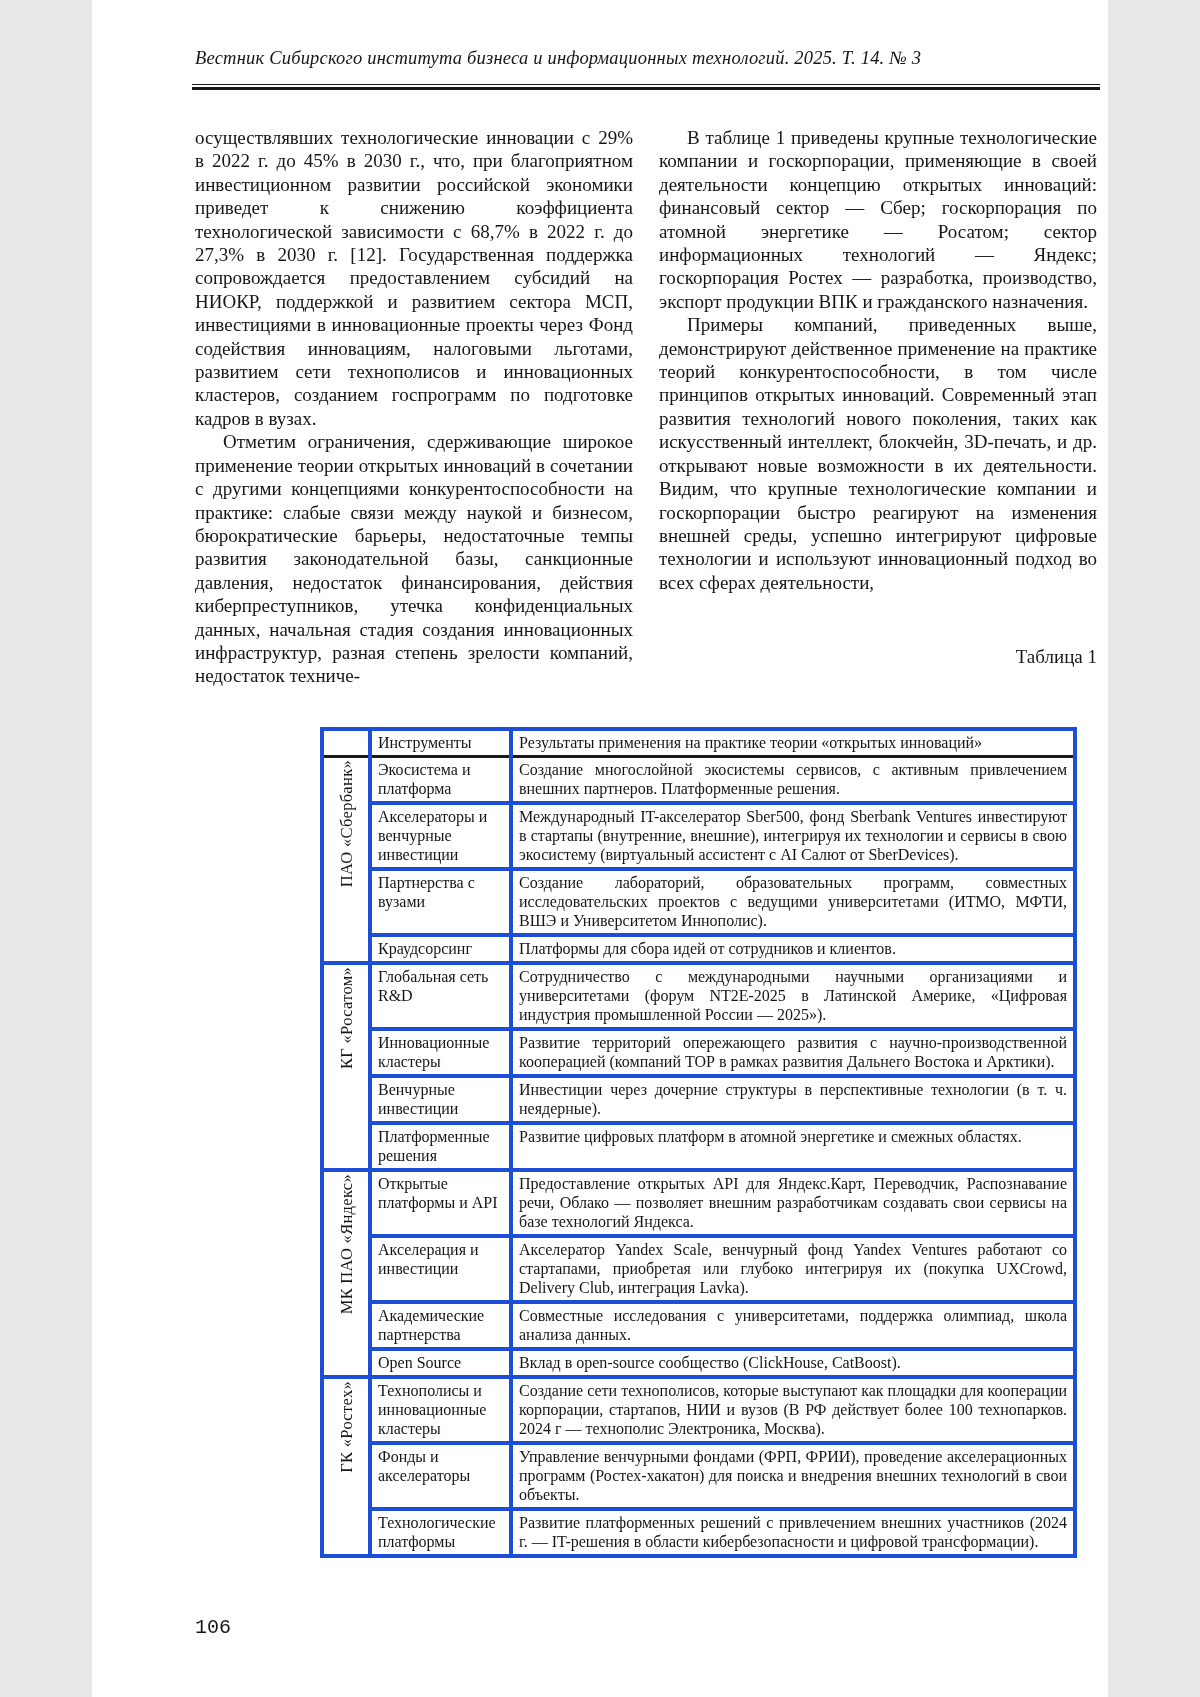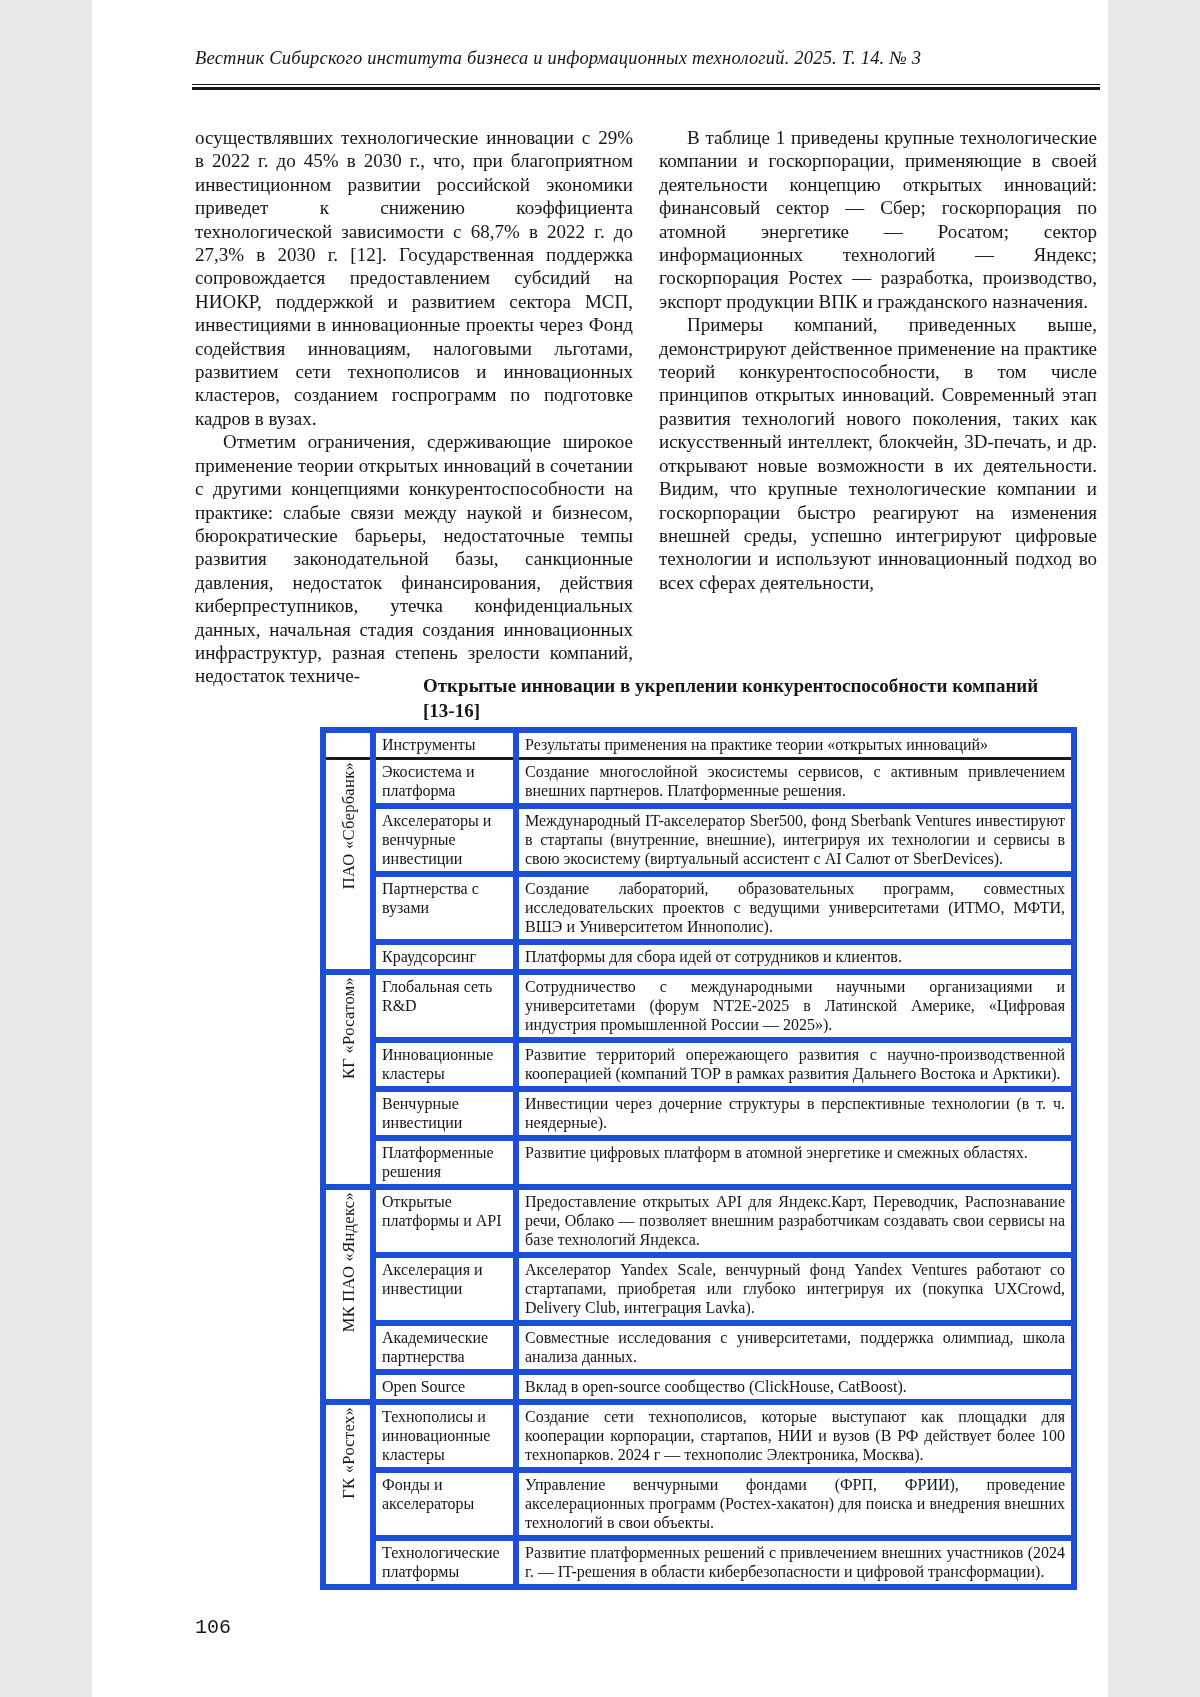--- a/index.html
+++ b/index.html
@@ -72,21 +72,21 @@
     top: 727px;
     left: 228px;
     width: 757px;
     border-collapse: collapse;
     table-layout: fixed;
     font-size: 16px;
     line-height: 19px;
     border: 3px solid #1a1a1a;
   }
   table.innov td {
-    border: 6px solid #1d4ed8;
+    border: 4px solid #1d4ed8;
     padding: 2px 6px 3px 6px;
     vertical-align: top;
     overflow: hidden;
   }
   table.innov tr.group-start td { border-top: 3px solid #1a1a1a; }
   table.innov tr.header-row td { border-bottom: 3px solid #1a1a1a; }
   td.gcell {
     width: 32px;
     padding: 2px 1px;
     text-align: center;
@@ -122,25 +122,22 @@
     <div class="col">
       <p class="noindent">осуществлявших технологические инновации с 29% в 2022 г. до 45% в 2030 г., что, при благоприятном инвестиционном развитии российской экономики приведет к снижению коэффициента технологической зависимости с 68,7% в 2022 г. до 27,3% в 2030 г. [12]. Государственная поддержка сопровождается предоставлением субсидий на НИОКР, поддержкой и развитием сектора МСП, инвестициями в инновационные проекты через Фонд содействия инновациям, налоговыми льготами, развитием сети технополисов и инновационных кластеров, созданием госпрограмм по подготовке кадров в вузах.</p>
       <p>Отметим ограничения, сдерживающие широкое применение теории открытых инноваций в сочетании с другими концепциями конкурентоспособности на практике: слабые связи между наукой и бизнесом, бюрократические барьеры, недостаточные темпы развития законодательной базы, санкционные давления, недостаток финансирования, действия киберпреступников, утечка конфиденциальных данных, начальная стадия создания инновационных инфраструктур, разная степень зрелости компаний, недостаток техниче-</p>
     </div>
     <div class="col">
       <p>В таблице 1 приведены крупные технологические компании и госкорпорации, применяющие в своей деятельности концепцию открытых инноваций: финансовый сектор — Сбер; госкорпорация по атомной энергетике — Росатом; сектор информационных технологий — Яндекс; госкорпорация Ростех — разработка, производство, экспорт продукции ВПК и гражданского назначения.</p>
       <p>Примеры компаний, приведенных выше, демонстрируют действенное применение на практике теорий конкурентоспособности, в том числе принципов открытых инноваций. Современный этап развития технологий нового поколения, таких как искусственный интеллект, блокчейн, 3D-печать, и др. открывают новые возможности в их деятельности. Видим, что крупные технологические компании и госкорпорации быстро реагируют на изменения внешней среды, успешно интегрируют цифровые технологии и используют инновационный подход во всех сферах деятельности,</p>
     </div>
   </div>
 
-
-  <div class="table-caption">
-    <div>Открытые инновации в укреплении конкурентоспособности компаний</div>
-    <div>[13-16]</div>
-  </div>
+  <div class="table-label">Таблица 1</div>
+
 
   <table class="innov">
     <tbody>
       <tr class="header-row">
         <td class="gcell"></td>
         <td class="tool">Инструменты</td>
         <td class="result">Результаты применения на практике теории «открытых инноваций»</td>
       </tr>
 
       <tr class="group-start">

